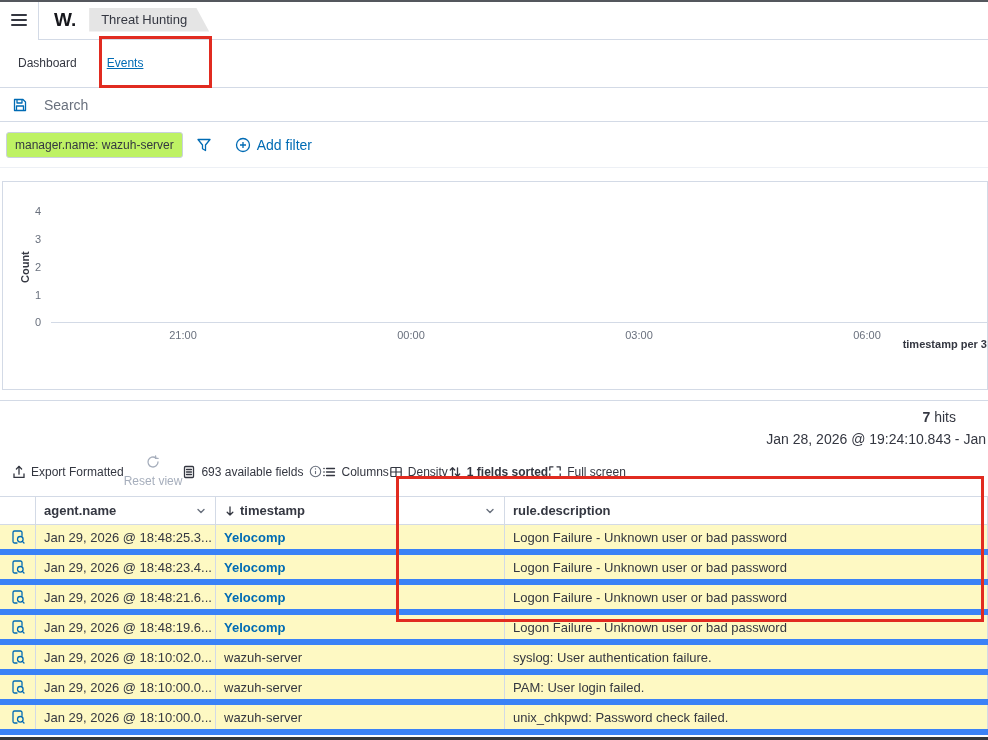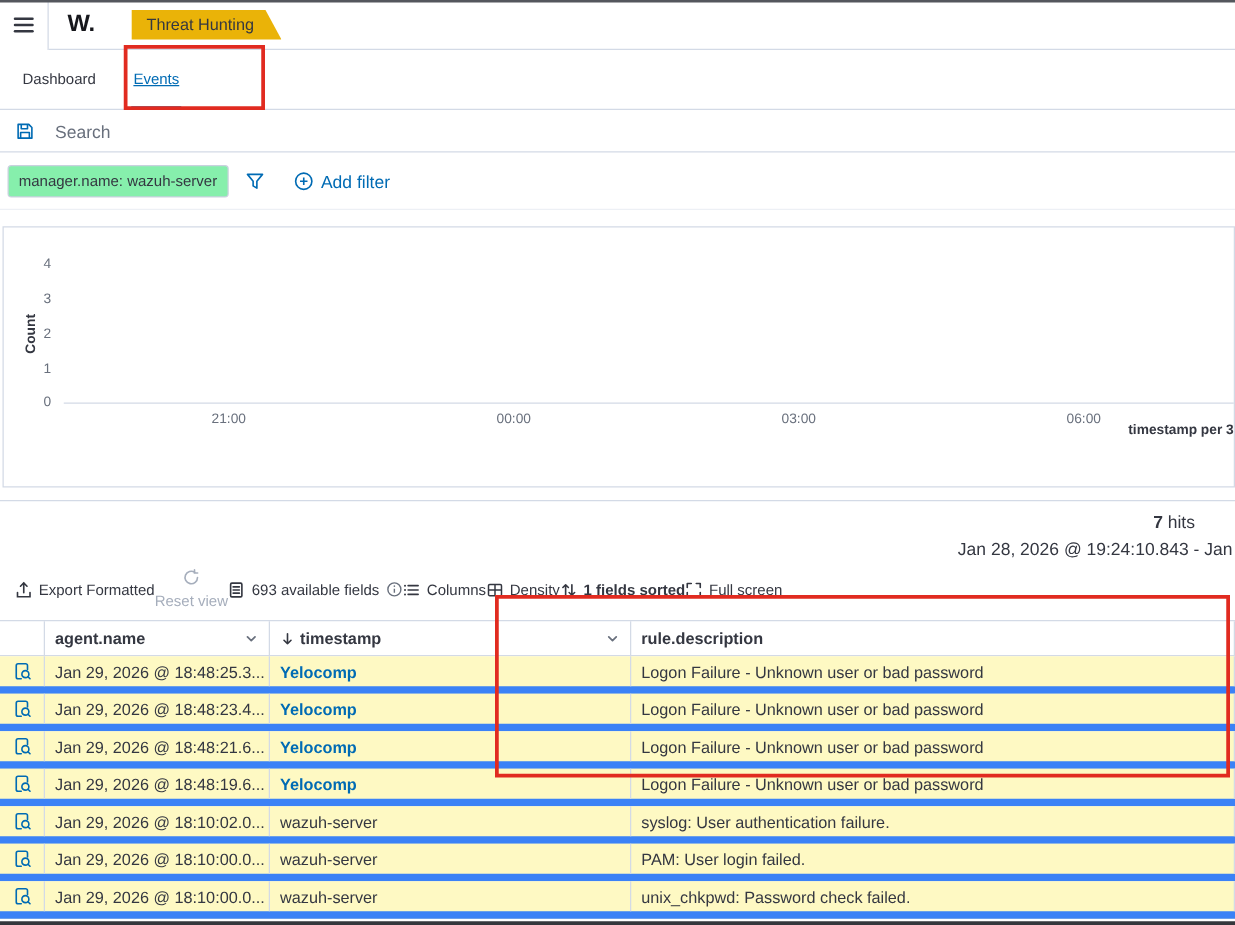--- a/index.html
+++ b/index.html
@@ -15,33 +15,33 @@
   .edge-bottom { position:absolute; bottom:0; left:0; right:0; height:3px; background:#34373c; z-index:30; }
 
   .red-box { position:absolute; border:3px solid #e12b20; z-index:25; pointer-events:none; }
   .red-box.tab-box { left:99px; top:36px; width:113px; height:52px; }
   .red-box.col-box { left:396px; top:476px; width:588px; height:146px; }
 
   .topbar { height:40px; display:flex; align-items:center; border-bottom:1px solid #d3dae6; }
   .hamburger { width:39px; height:40px; display:flex; flex-direction:column; align-items:center; justify-content:center; gap:3px; border:none; border-right:1px solid #d3dae6; background:#fff; cursor:pointer; }
   .hamburger span { display:block; width:16px; height:2px; background:#343741; border-radius:1px; }
   .logo { margin-left:15px; font-size:19px; font-weight:700; color:#16171c; cursor:pointer; }
-  .badge { margin-left:29px; height:24px; line-height:24px; background:#eab308; color:#343741; font-size:13px; padding:0 22px 0 12px; clip-path:polygon(0 0, calc(100% - 13px) 0, 100% 100%, 0 100%); cursor:pointer; }
+  .badge { margin-left:13px; height:24px; line-height:24px; background:#e5e5e5; color:#343741; font-size:13px; padding:0 22px 0 12px; clip-path:polygon(0 0, calc(100% - 13px) 0, 100% 100%, 0 100%); cursor:pointer; }
 
   .tabsbar { height:48px; display:flex; gap:26px; padding-left:16px; border-bottom:1px solid #d3dae6; }
   .tab { display:flex; align-items:center; font-size:12px; color:#343741; cursor:pointer; border-bottom:2px solid transparent; padding:0 2px; }
   .tab.active { color:#006bb4; text-decoration:underline; border-bottom-color:#006bb4; }
 
   .searchbar { height:34px; display:flex; align-items:center; border-bottom:1px solid #d3dae6; }
   .save-btn { margin-left:12px; display:flex; color:#006bb4; background:none; border:none; cursor:pointer; }
   .search-input { flex:1; margin-left:16px; border:none; outline:none; font-size:14px; color:#343741; font-family:inherit; background:transparent; }
   .search-input::placeholder { color:#69707d; }
 
   .filterbar { height:46px; display:flex; align-items:center; padding-left:6px; border-bottom:1px solid #edf0f5; }
-  .pill { display:inline-flex; align-items:center; gap:7px; border:1px solid #c9d1de; border-radius:3px; background:#86efac; font-size:12px; color:#343741; padding:5px 8px; cursor:pointer; white-space:nowrap; }
+  .pill { display:inline-flex; align-items:center; gap:7px; border:1px solid #c9d1de; border-radius:3px; background:#bef264; font-size:12px; color:#343741; padding:5px 8px; cursor:pointer; white-space:nowrap; }
   .pill .x { color:#69707d; font-size:13px; line-height:1; cursor:pointer; }
   .funnel-btn { margin:0 10px 0 13px; display:flex; color:#006bb4; background:none; border:none; cursor:pointer; }
   .add-filter { margin-left:13px; display:inline-flex; align-items:center; gap:6px; color:#006bb4; font-size:14px; background:none; border:none; cursor:pointer; font-family:inherit; }
 
   .chart-panel { position:relative; margin:13px 0 0 2px; height:209px; border:1px solid #d3dae6; }
   .plot-area { position:absolute; left:48px; right:0; top:10px; bottom:69px; cursor:crosshair; }
   .ylabel { position:absolute; left:16px; top:30px; height:110px; display:flex; align-items:center; justify-content:center; writing-mode:vertical-rl; transform:rotate(180deg); font-size:11px; font-weight:700; color:#343741; }
   .ytick { position:absolute; left:6px; width:32px; text-align:right; font-size:11px; color:#69707d; line-height:12px; }
   .xaxis-line { position:absolute; left:48px; right:0; top:140px; border-top:1px solid #d3dae6; }
   .xtick { position:absolute; top:147px; width:60px; text-align:center; font-size:11px; color:#69707d; }

